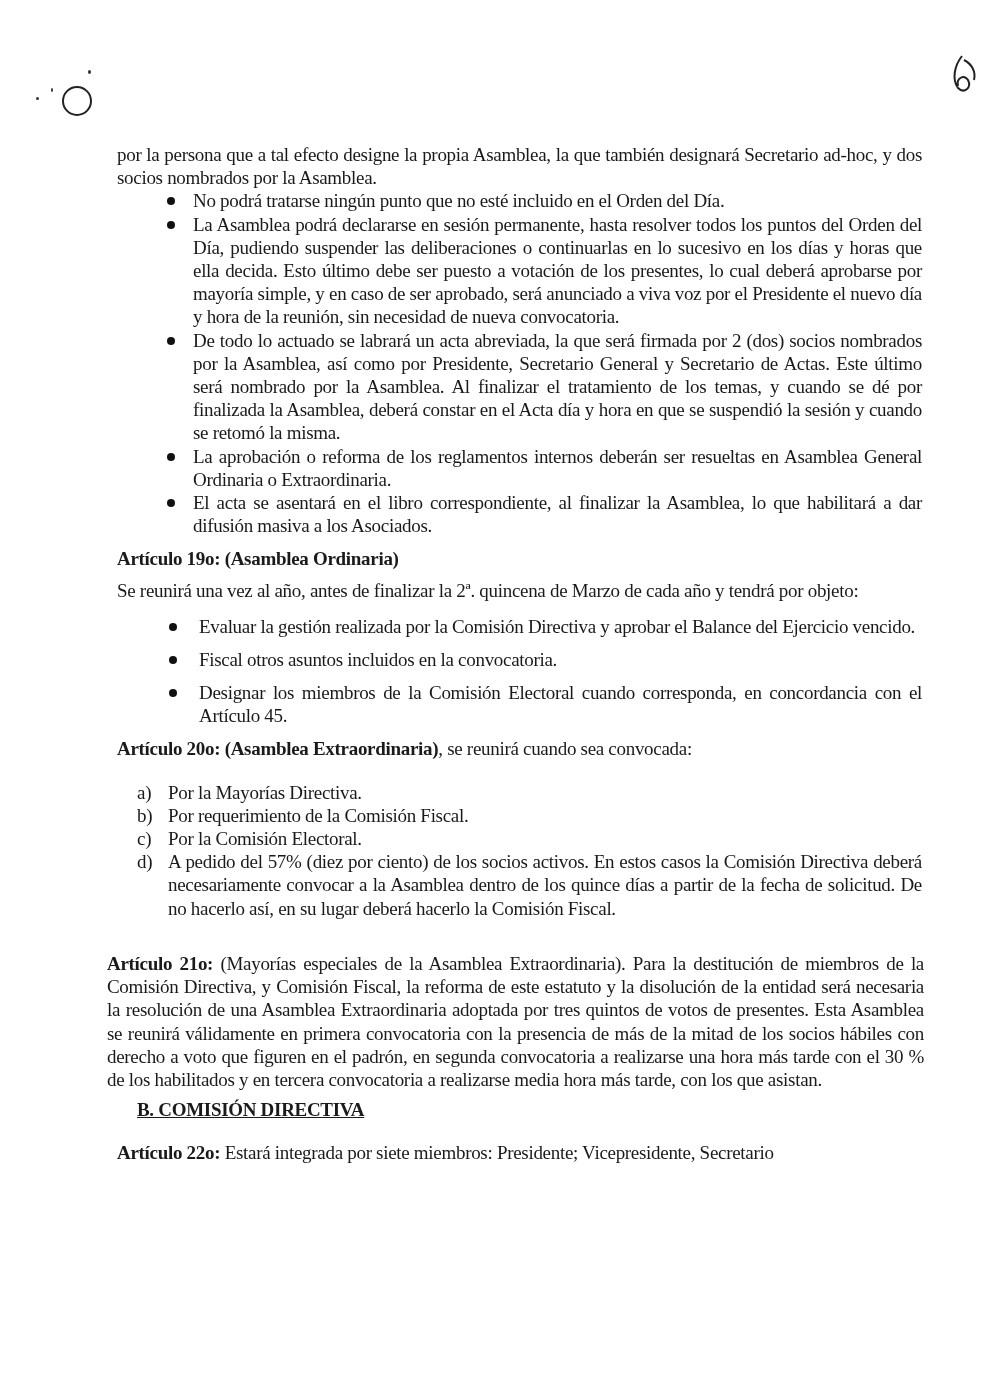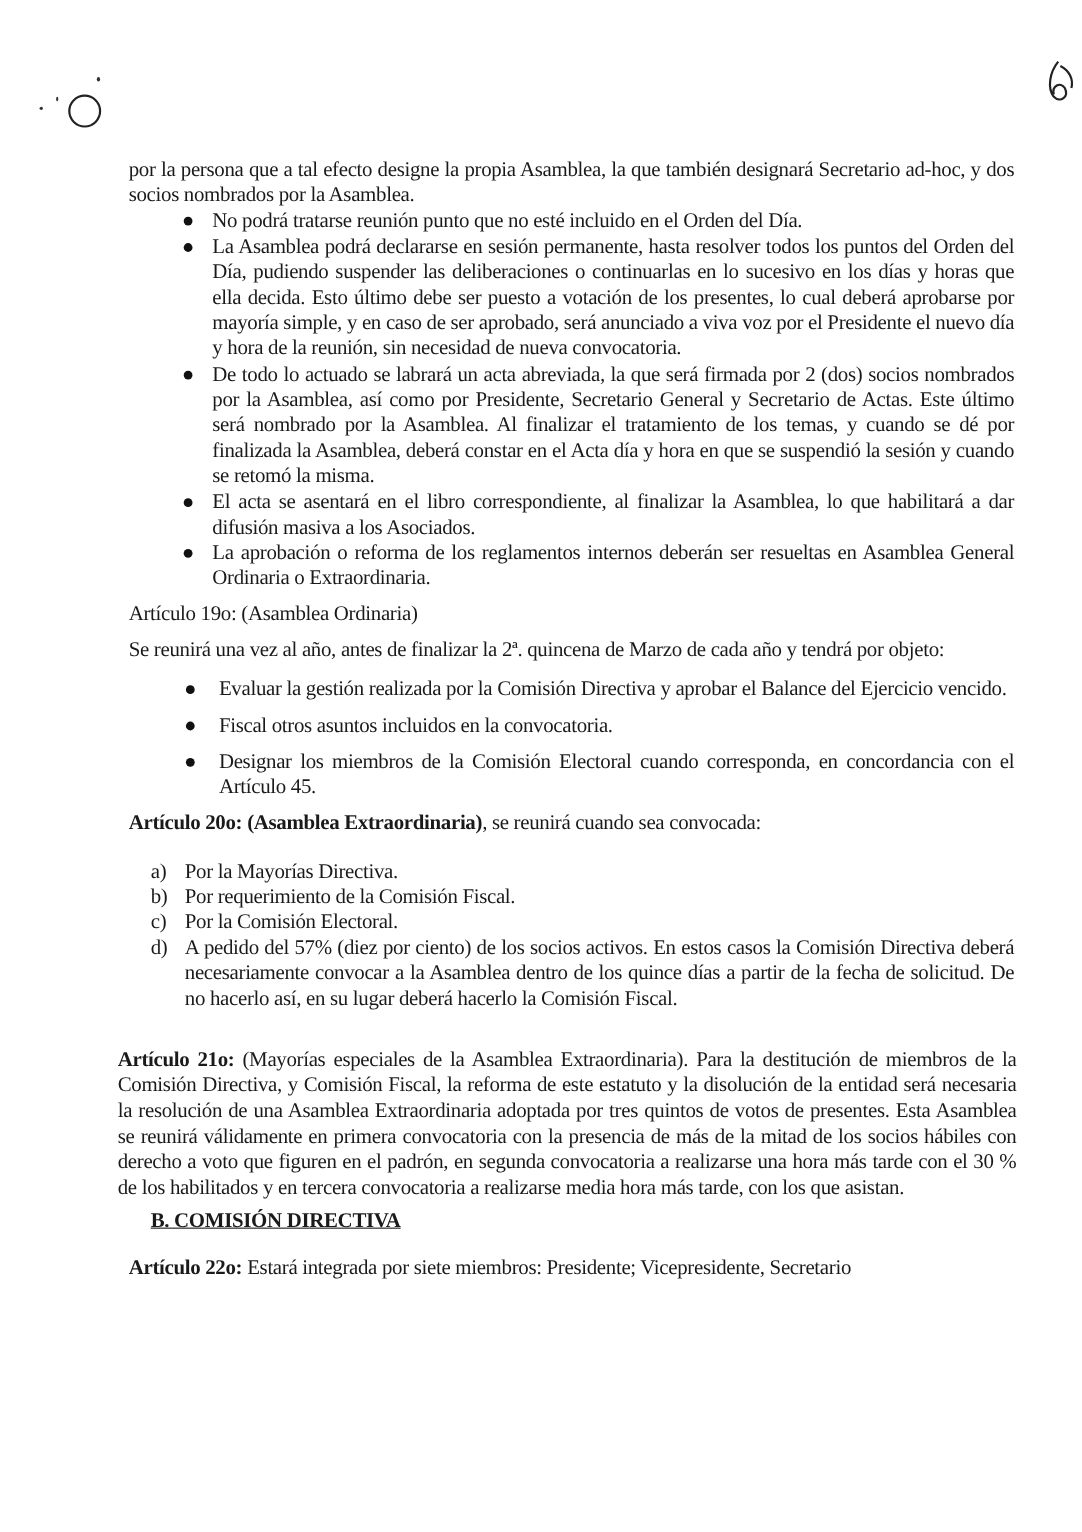--- a/index.html
+++ b/index.html
@@ -22,21 +22,21 @@
     p { margin: 0; line-height: 23.2px; text-align: justify; }
     .bul { list-style: none; margin: 0; padding: 0 0 0 76px; }
     .bul li { position: relative; line-height: 23.2px; text-align: justify; }
     .bul li::before {
       content: ""; position: absolute; left: -26px; top: 8px;
       width: 8px; height: 8px; background: #111; border-radius: 50%;
     }
     .bul2 { padding-left: 82px; }
     .bul2 li { margin-bottom: 10px; }
     .bul2 li::before { left: -30px; }
-    .art-head { font-weight: normal; margin-top: 8px; line-height: 24px; }
+    .art-head { font-weight: bold; margin-top: 8px; line-height: 24px; }
     .alpha { list-style: none; margin: 0; padding: 0 0 0 51px; }
     .alpha li { position: relative; line-height: 23.2px; text-align: justify; }
     .alpha .lbl { position: absolute; left: -31px; top: 0; }
     b { font-weight: bold; }
     .sect { font-weight: bold; padding-left: 30px; margin-top: 6px; line-height: 26px; text-decoration: underline; }
   </style>
 </head>
 <body>
 
 <div class="dot" style="left:36px;top:97px;width:3px;height:3px;"></div>
@@ -47,25 +47,25 @@
 <svg class="handwritten" viewBox="0 0 30 46">
   <path d="M12 4 C4 14, 2 28, 8 36 C14 42, 22 36, 18 28 C14 22, 6 26, 8 34" fill="none" stroke="#222" stroke-width="2"></path>
   <path d="M14 8 C22 12, 26 20, 24 28" fill="none" stroke="#222" stroke-width="2"></path>
 </svg>
 
 <div class="page">
 
   <p>por la persona que a tal efecto designe la propia Asamblea, la que también designará Secretario ad-hoc, y dos socios nombrados por la Asamblea.</p>
 
   <ul class="bul">
-    <li>No podrá tratarse reunión punto que no esté   incluido en el Orden del Día.</li>
+    <li>No podrá tratarse ningún punto que no esté   incluido en el Orden del Día.</li>
     <li>La Asamblea podrá declararse en sesión permanente, hasta resolver todos los puntos del Orden del Día, pudiendo suspender las deliberaciones o continuarlas en lo sucesivo en los días y horas que ella decida. Esto último debe ser puesto a votación de los presentes, lo cual deberá aprobarse por mayoría simple, y en caso de ser aprobado, será anunciado a viva voz por el Presidente el nuevo día y hora de la reunión, sin necesidad de nueva convocatoria.</li>
     <li>De todo lo actuado se labrará un acta abreviada, la que será firmada por 2 (dos) socios nombrados por la Asamblea, así como por Presidente, Secretario General y Secretario de Actas. Este último será nombrado por la Asamblea. Al finalizar el tratamiento de los temas, y cuando se dé por finalizada la Asamblea, deberá constar en el Acta día y hora en que se suspendió la sesión y cuando se retomó la misma.</li>
+    <li>La aprobación o reforma de los reglamentos internos deberán ser resueltas en Asamblea General Ordinaria o Extraordinaria.</li>
     <li>El acta se asentará en el libro correspondiente, al finalizar la Asamblea, lo que habilitará a dar difusión masiva a los Asociados.</li>
-    <li>La aprobación o reforma de los reglamentos internos deberán ser resueltas en Asamblea General Ordinaria o Extraordinaria.</li>
   </ul>
 
   <p class="art-head" style="margin-top:10px;">Artículo 19o: (Asamblea Ordinaria)</p>
   <p style="margin-top:8px;">Se reunirá una vez al año, antes de finalizar la 2ª. quincena de Marzo de cada año y tendrá por objeto:</p>
 
   <ul class="bul bul2" style="margin-top:12px;">
     <li>Evaluar la gestión realizada por la Comisión Directiva y aprobar el Balance del Ejercicio vencido.</li>
     <li>Fiscal otros asuntos incluidos en la convocatoria.</li>
     <li>Designar los miembros de la Comisión Electoral cuando corresponda, en concordancia con el Artículo 45.</li>
   </ul>

